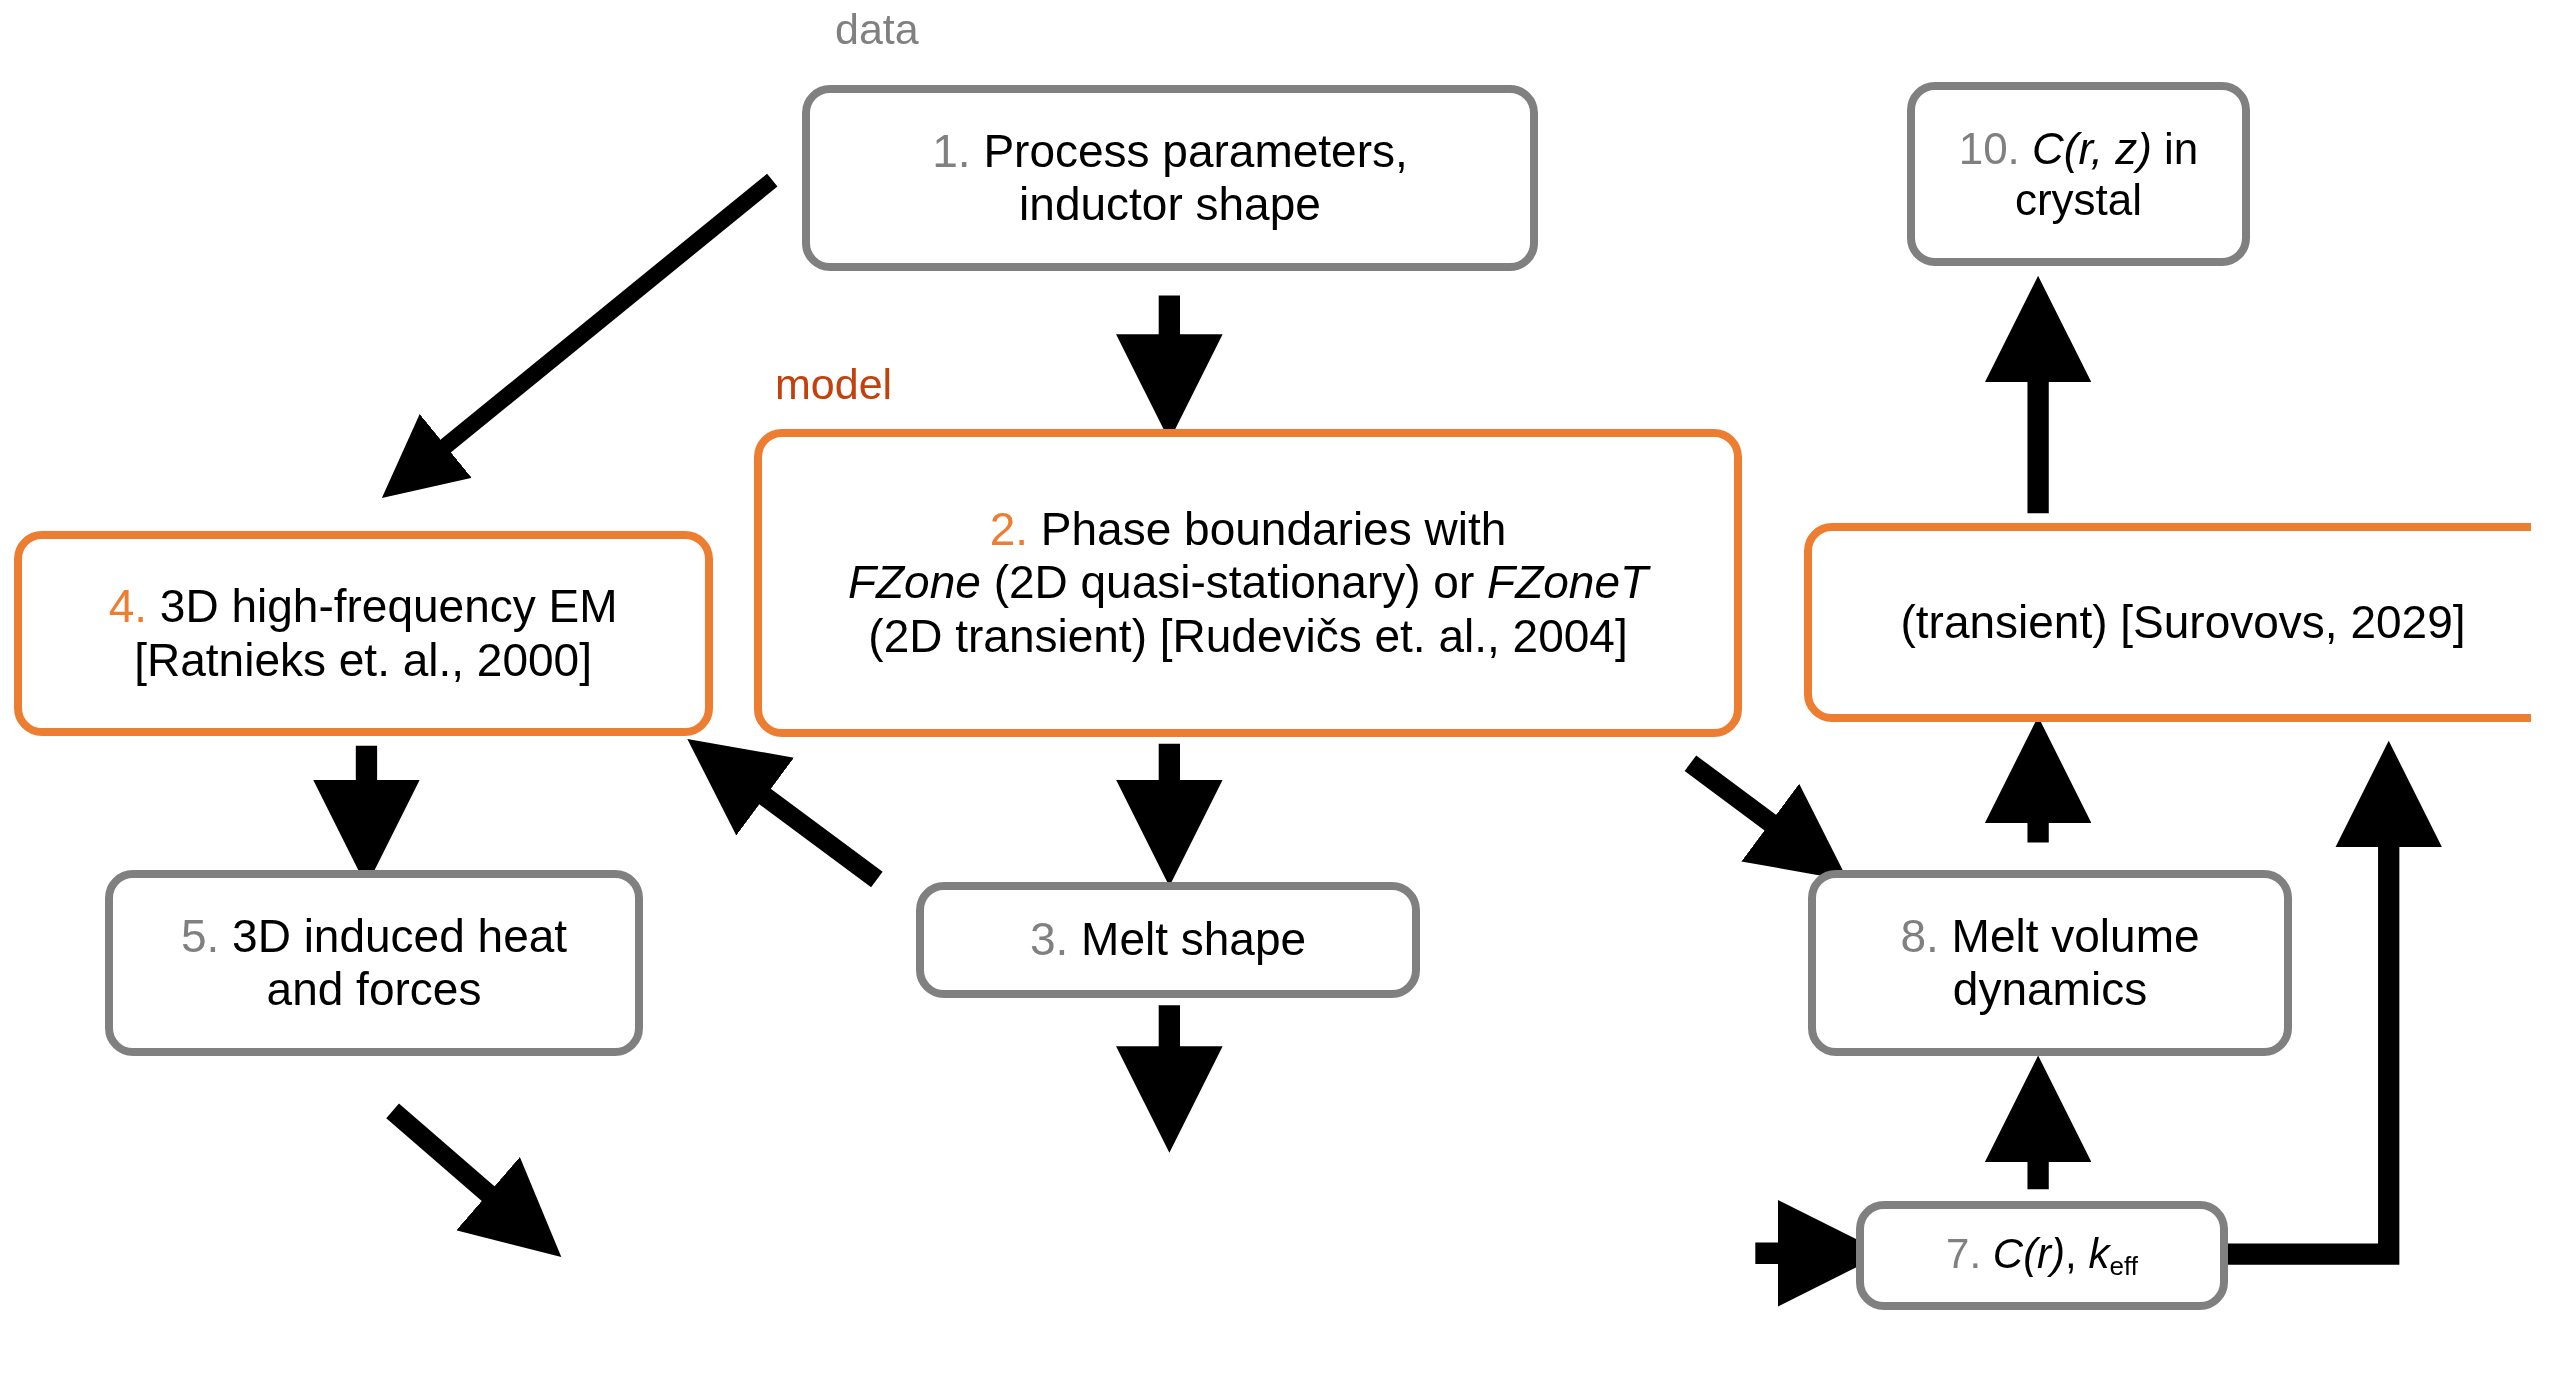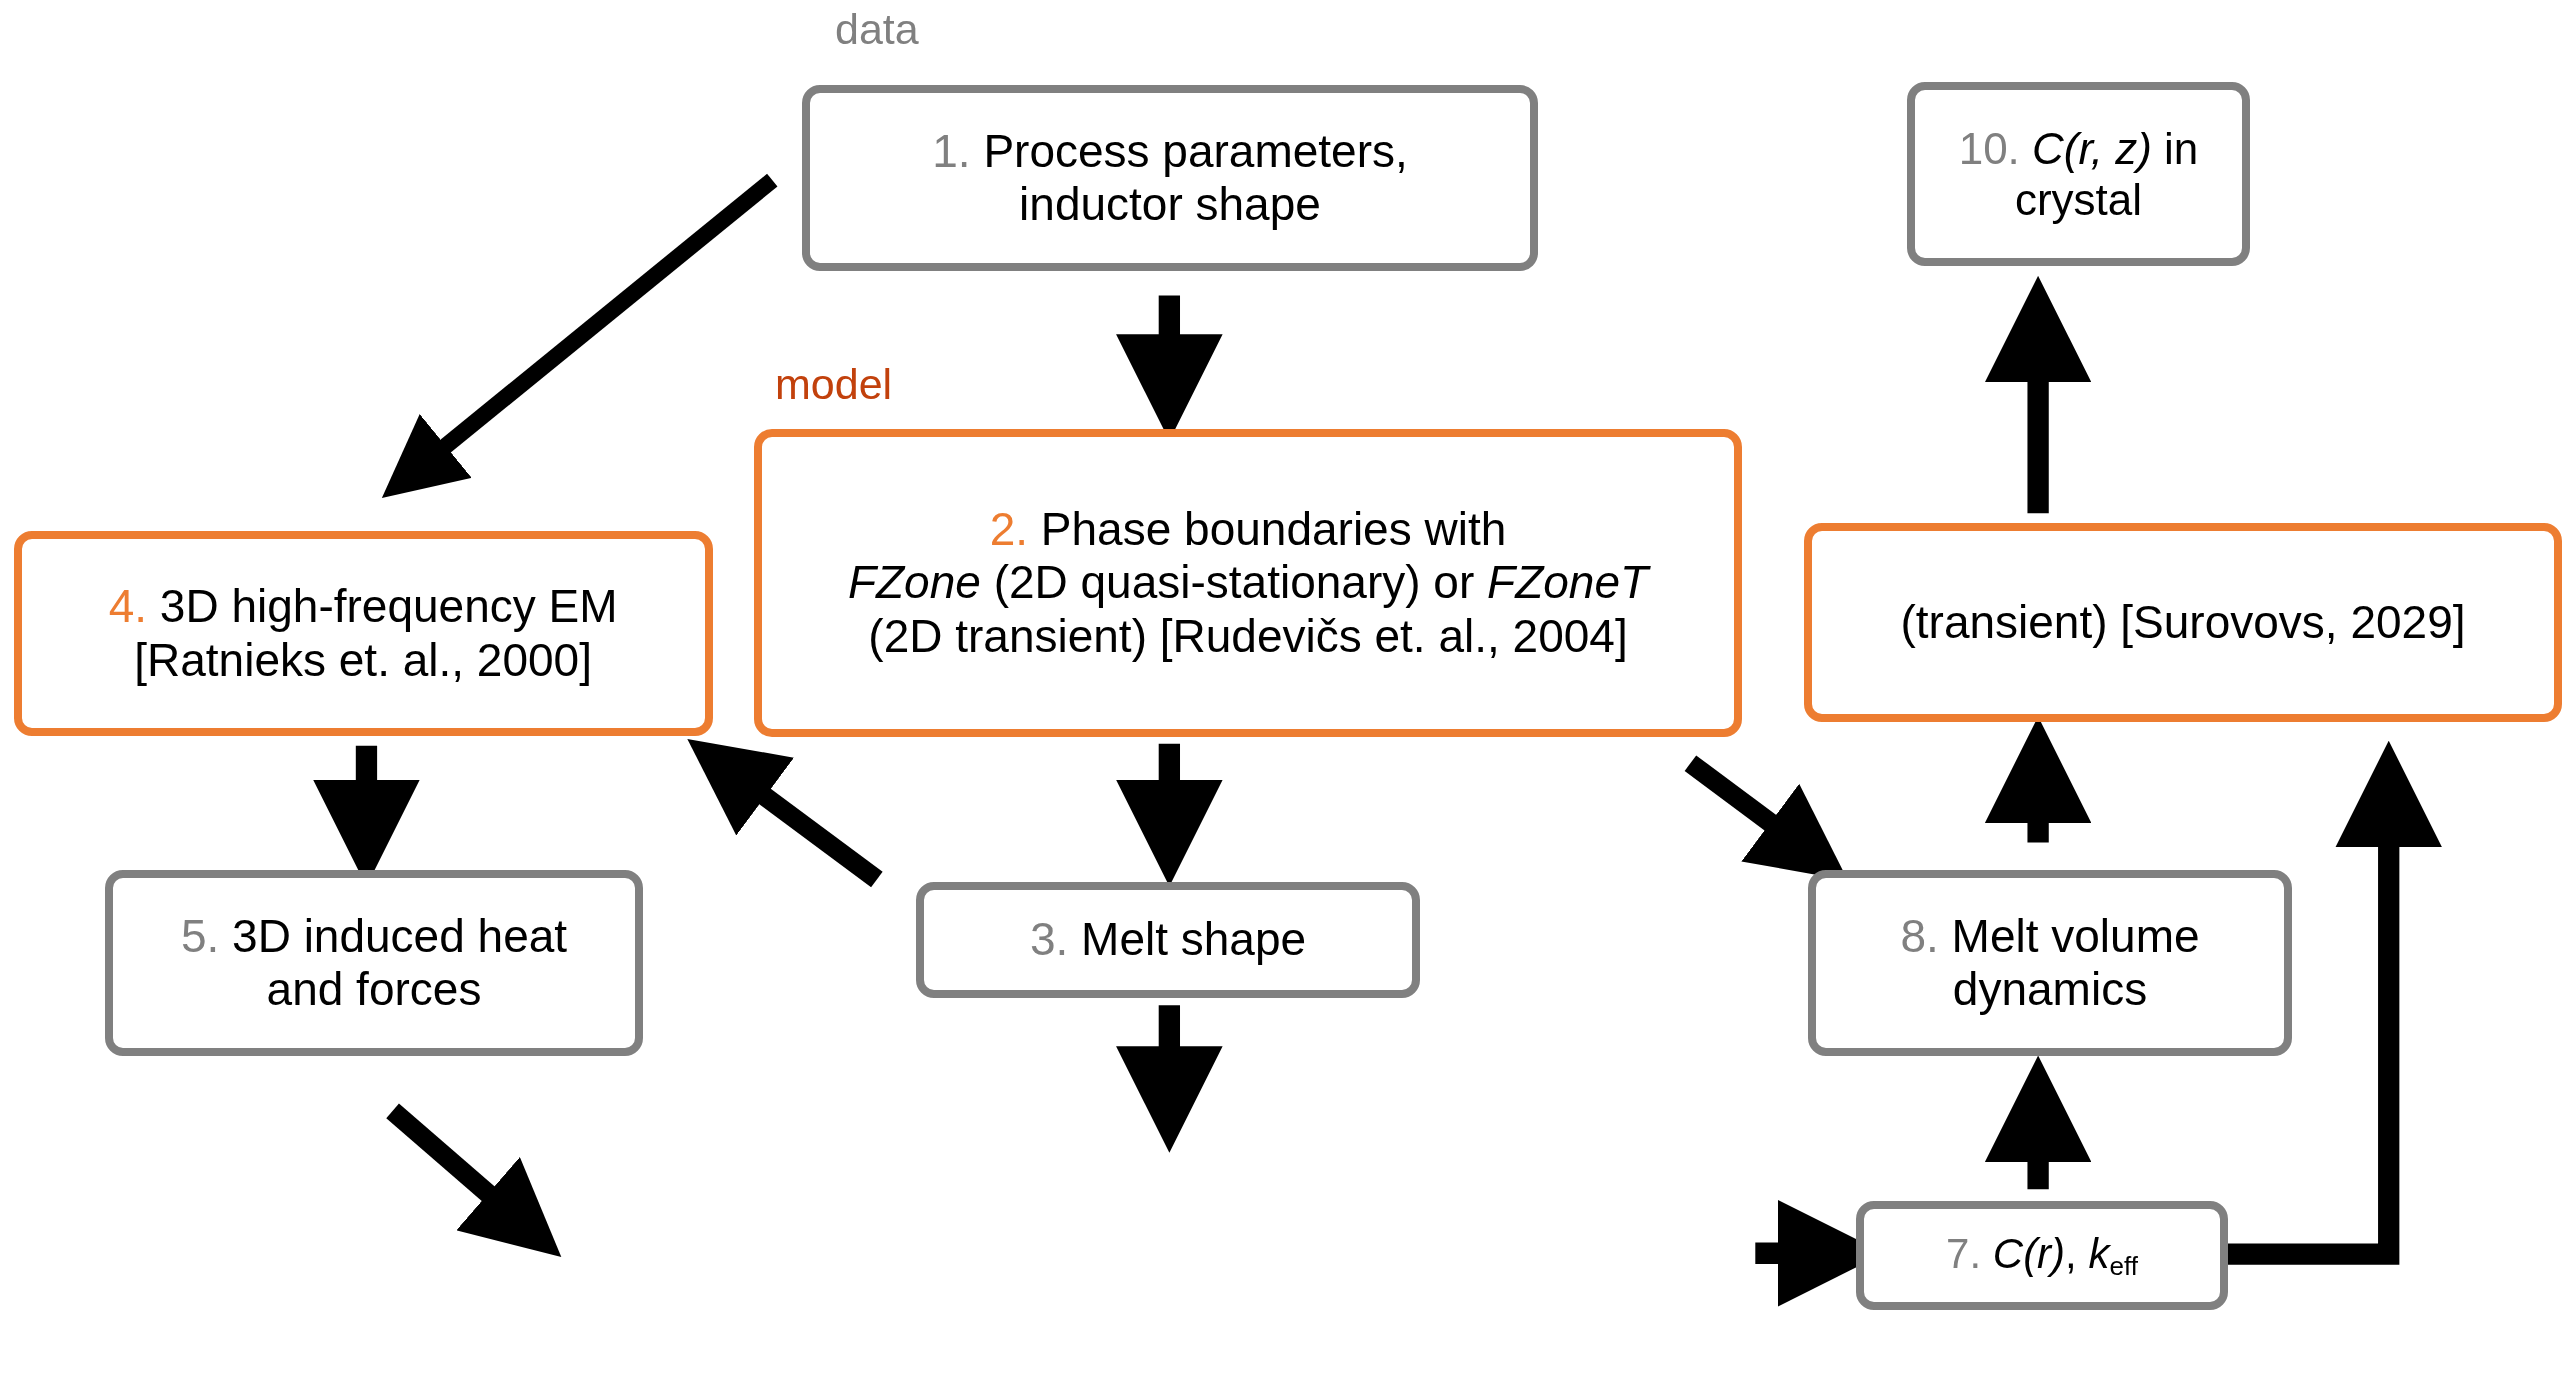--- a/index.html
+++ b/index.html
@@ -7,27 +7,26 @@
     padding: 0;
     background: #ffffff;
   }
   #canvas {
     position: relative;
     width: 2531px;
     height: 1384px;
     background: #ffffff;
     font-family: "Liberation Sans", sans-serif;
     overflow: hidden;
-    padding-left: 36px;
   }
   .node {
     position: absolute;
     box-sizing: border-box;
     background: #ffffff;
-    border-radius: 18px;
+    border-radius: 28px;
     display: flex;
     align-items: center;
     justify-content: center;
     text-align: center;
     color: #000000;
     line-height: 1.16;
   }
   .node.gray   { border: 8.7px solid #808080; }
   .node.orange { border: 8.7px solid #ED7D31; }
   .node .inner { padding: 0 13.6px; width: 100%; }

